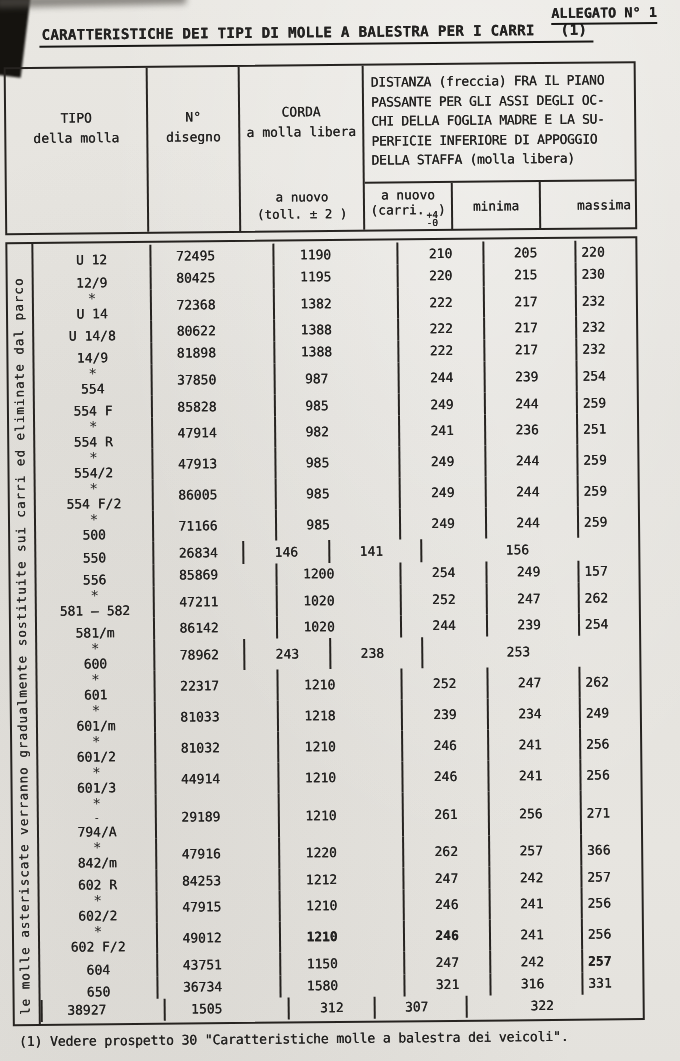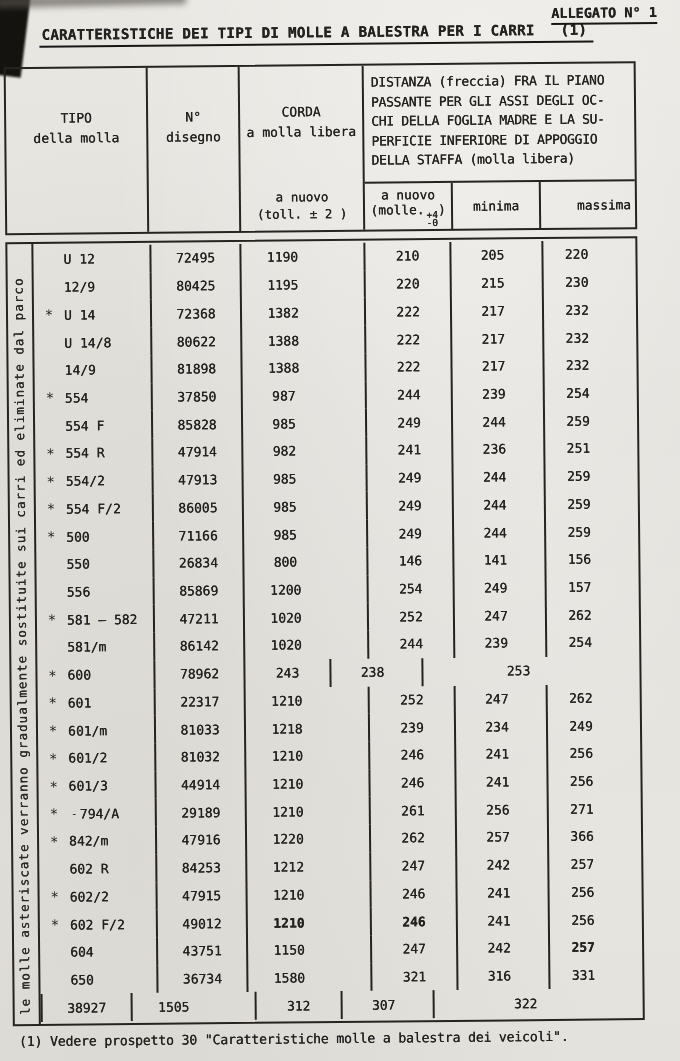--- a/index.html
+++ b/index.html
@@ -48,25 +48,25 @@
   .tolstack{display:inline-flex; flex-direction:column; font-size:9.5px; line-height:8.5px;
     vertical-align:-4px; margin-left:2px;}
 
   
   .grid{position:absolute; left:8px; top:239px; width:632px; height:784px;
     border:2px solid #262320; display:flex; box-sizing:border-box;}
   .side-col{width:26px; border-right:2px solid #262320; box-sizing:border-box;}
   .tbody{flex:1; display:flex; flex-direction:column; padding:2px 0;}
   .trow{flex:1; display:flex; align-items:center; font-size:13px;}
   .cell{box-sizing:border-box; height:100%; display:flex; align-items:center; justify-content:center;}
-  .c-tipo{width:116px; justify-content:flex-start;}
+  .c-tipo{width:116px; justify-content:flex-start;flex-direction:column;}
   .c-star{width:30px; display:inline-flex; justify-content:center; font-size:14px;}
   .c-pre{width:11px; display:inline-flex; font-size:11px; color:#3a3936;}
   .c-dis{width:90px; border-left:2px solid #262320;}
-  .c-corda{width:124px; border-left:2px solid #262320; padding-right:40px;}
+  .c-corda{width:124px; border-left:2px solid #262320; padding-right:40px;margin-left:33px;}
   .c-n{width:86px; border-left:2px solid #262320;}
   .c-min{width:92px; border-left:2px solid #262320; padding-right:8px;}
   .c-max{flex:1; border-left:2px solid #262320; padding-right:26px;}
   .b{font-weight:bold;}
 
   .side-note{position:absolute; left:13px; top:1012px; width:772px; white-space:nowrap;
     transform:rotate(-90deg); transform-origin:0 0;
     font-size:12.5px; letter-spacing:1.05px; color:#2a2927;}
 
   .footnote{position:absolute; left:14px; top:1031px; font-size:13.2px; letter-spacing:-.2px; white-space:nowrap;}
@@ -115,21 +115,21 @@
           <div>DISTANZA (freccia) FRA IL PIANO</div>
           <div>PASSANTE PER GLI ASSI DEGLI OC-</div>
           <div>CHI DELLA FOGLIA MADRE E LA SU-</div>
           <div>PERFICIE INFERIORE DI APPOGGIO</div>
           <div>DELLA STAFFA (molla libera)</div>
         </div>
         <div class="dz-sub">
           <div class="dz-cell dz-anuovo">
             <div class="ink">a nuovo</div>
             <div class="ink">
-              <span>(molle.</span><span class="tolstack">
+              <span>(carri.</span><span class="tolstack">
                   <span>+4</span>
                   <span>-0</span>
                 </span><span>)</span>
             </div>
           </div>
           <div class="dz-cell dz-min ink">minima</div>
           <div class="dz-cell dz-max ink">massima</div>
         </div>
       </div>
     </div>
@@ -257,21 +257,20 @@
             <span class="cell c-n ink">249</span>
             <span class="cell c-min ink">244</span>
             <span class="cell c-max ink">259</span>
           </div>
           <div class="trow">
             <span class="cell c-tipo">
               <span class="cell c-star"></span>
               <span class="ink">550</span>
             </span>
             <span class="cell c-dis ink">26834</span>
-            <span class="cell c-corda ink">800</span>
             <span class="cell c-n ink">146</span>
             <span class="cell c-min ink">141</span>
             <span class="cell c-max ink">156</span>
           </div>
           <div class="trow">
             <span class="cell c-tipo">
               <span class="cell c-star"></span>
               <span class="ink">556</span>
             </span>
             <span class="cell c-dis ink">85869</span>

